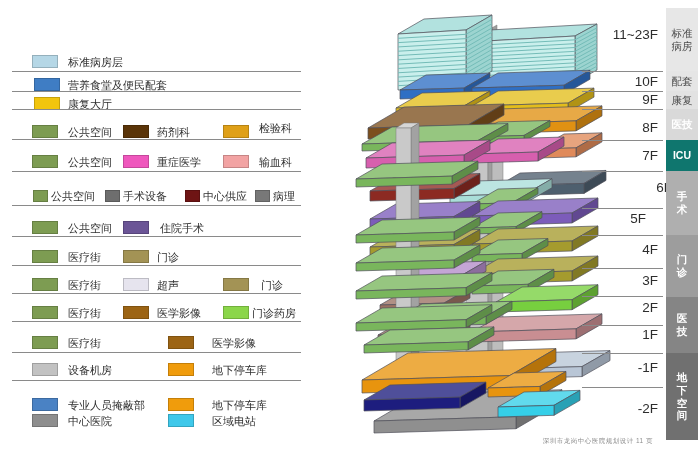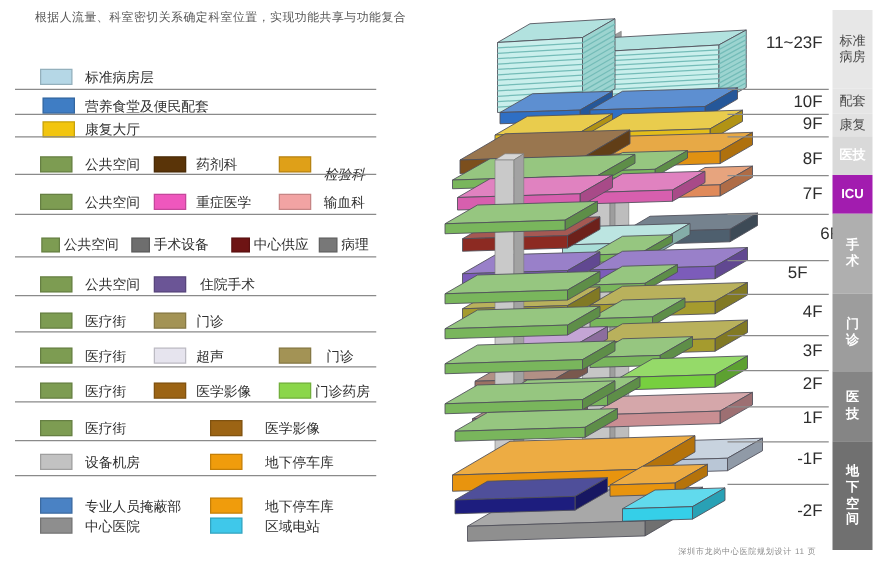--- a/index.html
+++ b/index.html
@@ -15,37 +15,36 @@
   .cat{position:absolute;left:666px;width:32px;display:flex;align-items:center;justify-content:center;
        text-align:center;white-space:pre-line;font-size:10.5px;line-height:1.2;}
   .cat.white{color:#fff;font-weight:bold;}
   .footer{position:absolute;right:47px;top:437px;font-size:6.5px;color:#8d8d8d;letter-spacing:.5px;}
   svg{position:absolute;left:0;top:0;}
 </style>
 </head>
 <body>
 
 <div class="page">
-  <div class="title">根据人流量、科室密切关系确定科室位置，实现功能共享与功能复合</div>
   <div id="legend">
       <div class="swatch" style="left: 32px; top: 55px; background: rgb(181, 215, 230);"></div>
       <div class="lg-label" style="left: 68px; top: 62px;">标准病房层</div>
       <div class="legend-line" style="top: 71px;"></div>
       <div class="swatch" style="left: 34px; top: 78px; background: rgb(63, 125, 196);"></div>
       <div class="lg-label" style="left: 68px; top: 85px;">营养食堂及便民配套</div>
       <div class="legend-line" style="top: 91px;"></div>
       <div class="swatch" style="left: 34px; top: 97px; background: rgb(242, 197, 14);"></div>
       <div class="lg-label" style="left: 68px; top: 104px;">康复大厅</div>
       <div class="legend-line" style="top: 109px;"></div>
       <div class="swatch" style="left: 32px; top: 125px; background: rgb(125, 156, 82);"></div>
       <div class="lg-label" style="left: 68px; top: 132px;">公共空间</div>
       <div class="swatch" style="left: 123px; top: 125px; background: rgb(90, 52, 8);"></div>
       <div class="lg-label" style="left: 157px; top: 132px;">药剂科</div>
       <div class="swatch" style="left: 223px; top: 125px; background: rgb(223, 160, 24);"></div>
-      <div class="lg-label" style="left: 259px; top: 140px; font-style: italic;">检验科</div>
+      <div class="lg-label" style="left: 259px; top: 128px;">检验科</div>
       <div class="legend-line" style="top: 139px;"></div>
       <div class="swatch" style="left: 32px; top: 155px; background: rgb(125, 156, 82);"></div>
       <div class="lg-label" style="left: 68px; top: 162px;">公共空间</div>
       <div class="swatch" style="left: 123px; top: 155px; background: rgb(239, 87, 189);"></div>
       <div class="lg-label" style="left: 157px; top: 162px;">重症医学</div>
       <div class="swatch" style="left: 223px; top: 155px; background: rgb(242, 163, 163);"></div>
       <div class="lg-label" style="left: 259px; top: 162px;">输血科</div>
       <div class="legend-line" style="top: 171px;"></div>
       <div class="swatch small" style="left: 33px; top: 190px; background: rgb(125, 156, 82);"></div>
       <div class="lg-label" style="left: 51px; top: 196px;">公共空间</div>
@@ -306,21 +305,21 @@
       <div class="right-line" style="top: 268px;"></div>
       <div class="right-line" style="top: 296px;"></div>
       <div class="right-line" style="top: 325px;"></div>
       <div class="right-line" style="top: 353px;"></div>
       <div class="right-line" style="top: 387px;"></div>
       <div class="cat" style="top: 8px; height: 63px; background: rgb(231, 231, 231); color: rgb(74, 74, 74);">标准
 病房</div>
       <div class="cat" style="top: 71px; height: 20px; background: #e5e5e5; color: rgb(74, 74, 74);">配套</div>
       <div class="cat" style="top: 91px; height: 18px; background: rgb(226, 226, 226); color: rgb(74, 74, 74);">康复</div>
       <div class="cat white" style="top: 109px; height: 31px; background: rgb(217, 217, 217);">医技</div>
-      <div class="cat white" style="top: 140px; height: 31px; background: #a21caf;">ICU</div>
+      <div class="cat white" style="top: 140px; height: 31px; background: #0f766e;">ICU</div>
       <div class="cat white" style="top: 171px; height: 64px; background: rgb(175, 175, 175);">手
 术</div>
       <div class="cat white" style="top: 235px; height: 62px; background: rgb(157, 157, 157);">门
 诊</div>
       <div class="cat white" style="top: 297px; height: 56px; background: rgb(133, 133, 133);">医
 技</div>
       <div class="cat white" style="top: 353px; height: 87px; background: rgb(112, 112, 112);">地
 下
 空
 间</div>

